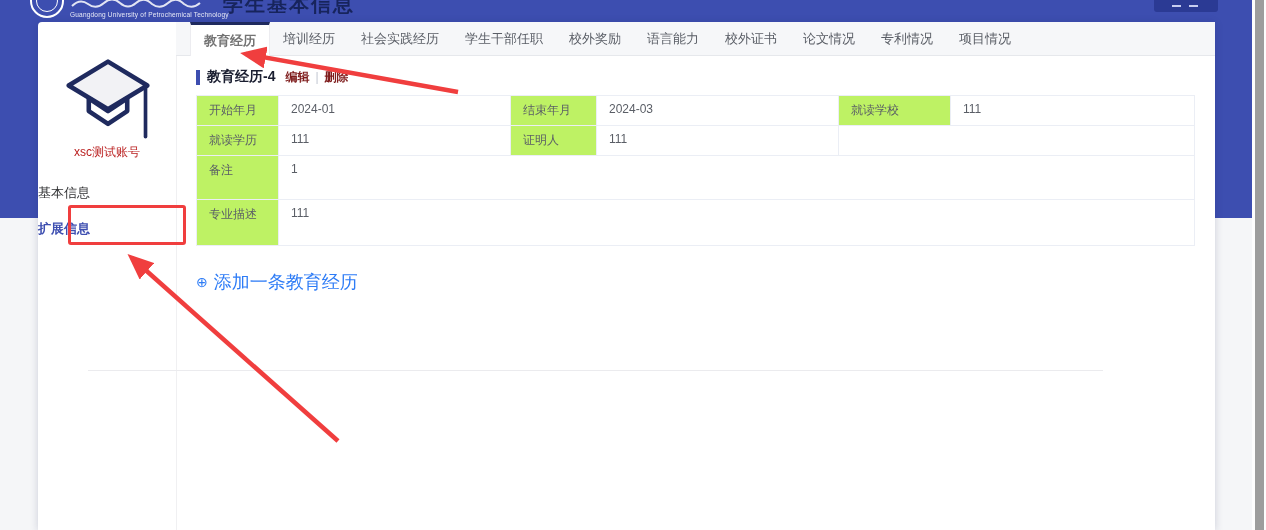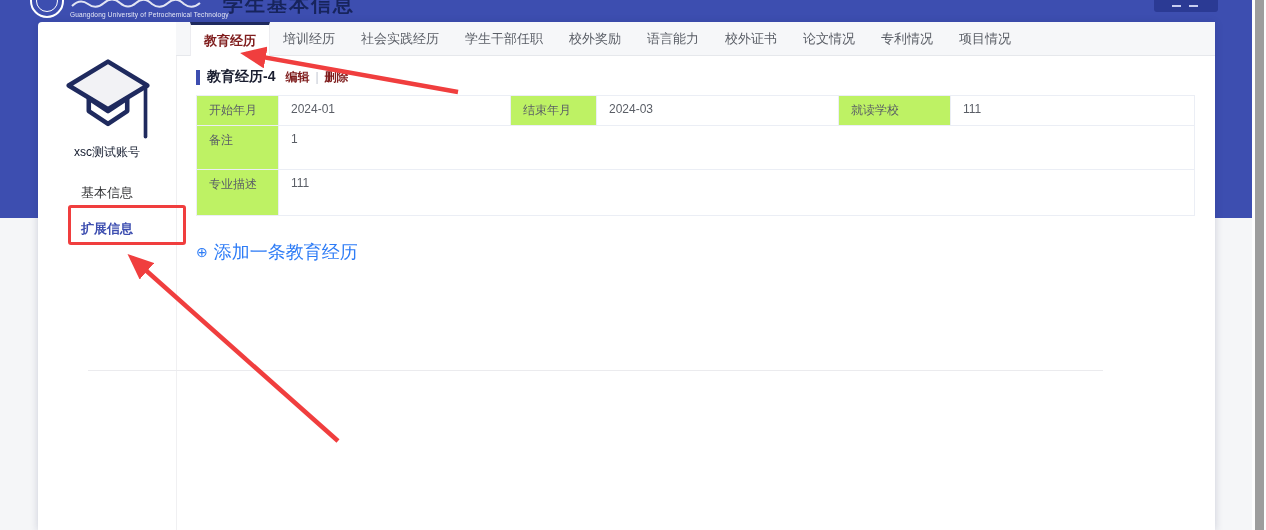--- a/index.html
+++ b/index.html
@@ -30,33 +30,33 @@
 
   
   .card { position:absolute; left:38px; top:22px; width:1177px; height:508px;
     background:#fff; border-radius:4px 4px 0 0; box-shadow:0 1px 8px rgba(20,30,80,.18); }
   .sidebar-divider { position:absolute; left:138px; top:0; width:1px; height:508px; background:#f0f0f2; }
 
   
   .sidebar { position:absolute; left:0; top:0; width:138px; height:508px; }
   .cap-icon { position:absolute; left:24px; top:36px; }
   .account { position:absolute; left:0; top:122px; width:138px; text-align:center;
-    font-size:12px; color:#0f172a; }
-  .side-item { position:absolute; width:138px; text-align:center; font-size:13px;
+    font-size:12px; color:#b91c1c; }
+  .side-item { position:absolute; width:138px; text-align:left; font-size:13px;
     color:#303133; cursor:pointer; }
   .side-item.basic { top:162px; }
   .side-item.ext { top:198px; color:#3d4eb0; font-weight:bold; }
 
   
   .main { position:absolute; left:138px; top:0; width:1039px; height:508px; }
   .tabbar { position:relative; display:flex; align-items:stretch; height:34px;
     background:#f6f7f9; border-bottom:1px solid #e6e8ec; }
   .tab { display:flex; align-items:center; padding:0 13px; font-size:13px; color:#5a5e66;
     cursor:pointer; white-space:nowrap; }
-  .tab.active { background:#fff; color:#7f1d1d; font-weight:bold;
+  .tab.active { background:#fff; color:#737373; font-weight:bold;
     border-top:3px solid #1f2a5e; border-left:1px solid #ececf0; border-right:1px solid #ececf0;
     margin-left:14px; margin-bottom:-1px; }
   .content { padding:12px 20px 0 20px; }
   .section-head { display:flex; align-items:center; height:18px; margin-bottom:9px; }
   .section-bar { width:4px; height:15px; background:#3d4eb0; margin-right:7px; }
   .section-title { font-size:14px; font-weight:bold; color:#1a1e30; margin-right:10px; }
   .link { font-size:12px; color:#7f1d1d; cursor:pointer; font-weight:bold; }
   .link-sep { font-size:12px; color:#c3c8d2; margin:0 6px; }
 
   table.rec { width:999px; border-collapse:collapse; table-layout:fixed; }
@@ -150,20 +150,27 @@
           </colgroup>
         <tbody>
             <tr class="h1">
           <td class="lbl">开始年月</td>
           <td>2024-01</td>
           <td class="lbl">结束年月</td>
           <td>2024-03</td>
           <td class="lbl">就读学校</td>
           <td>111</td>
         </tr>
+        <tr class="h1">
+          <td class="lbl">就读学历</td>
+          <td>111</td>
+          <td class="lbl">证明人</td>
+          <td>111</td>
+          <td class="empty" colspan="2"></td>
+        </tr>
         <tr class="h3">
           <td class="lbl">备注</td>
           <td colspan="5">1</td>
         </tr>
         <tr class="h4">
           <td class="lbl">专业描述</td>
           <td colspan="5">111</td>
         </tr>
       </tbody>
         </table>

